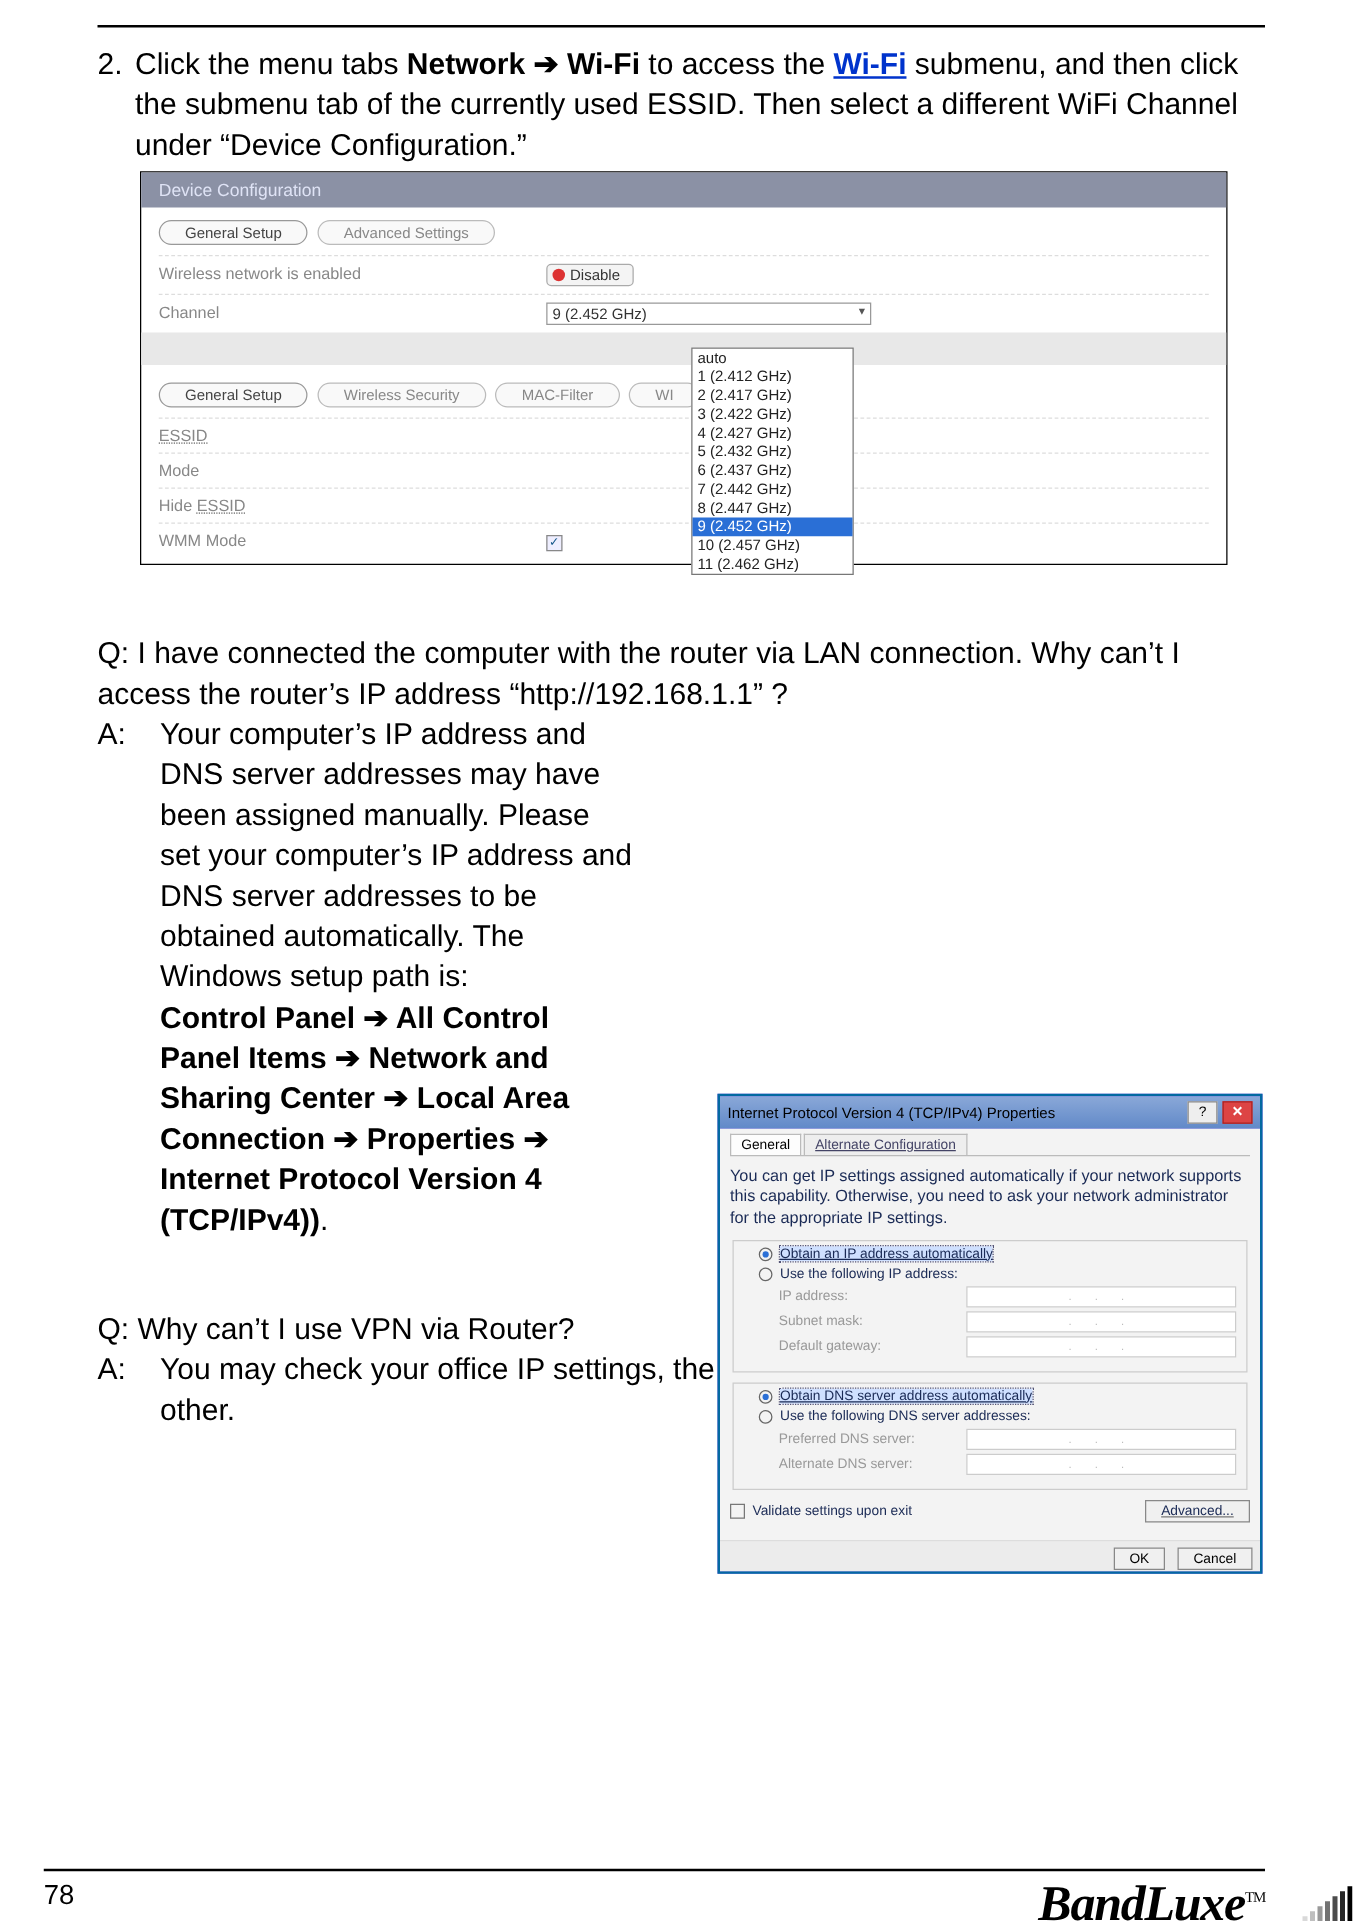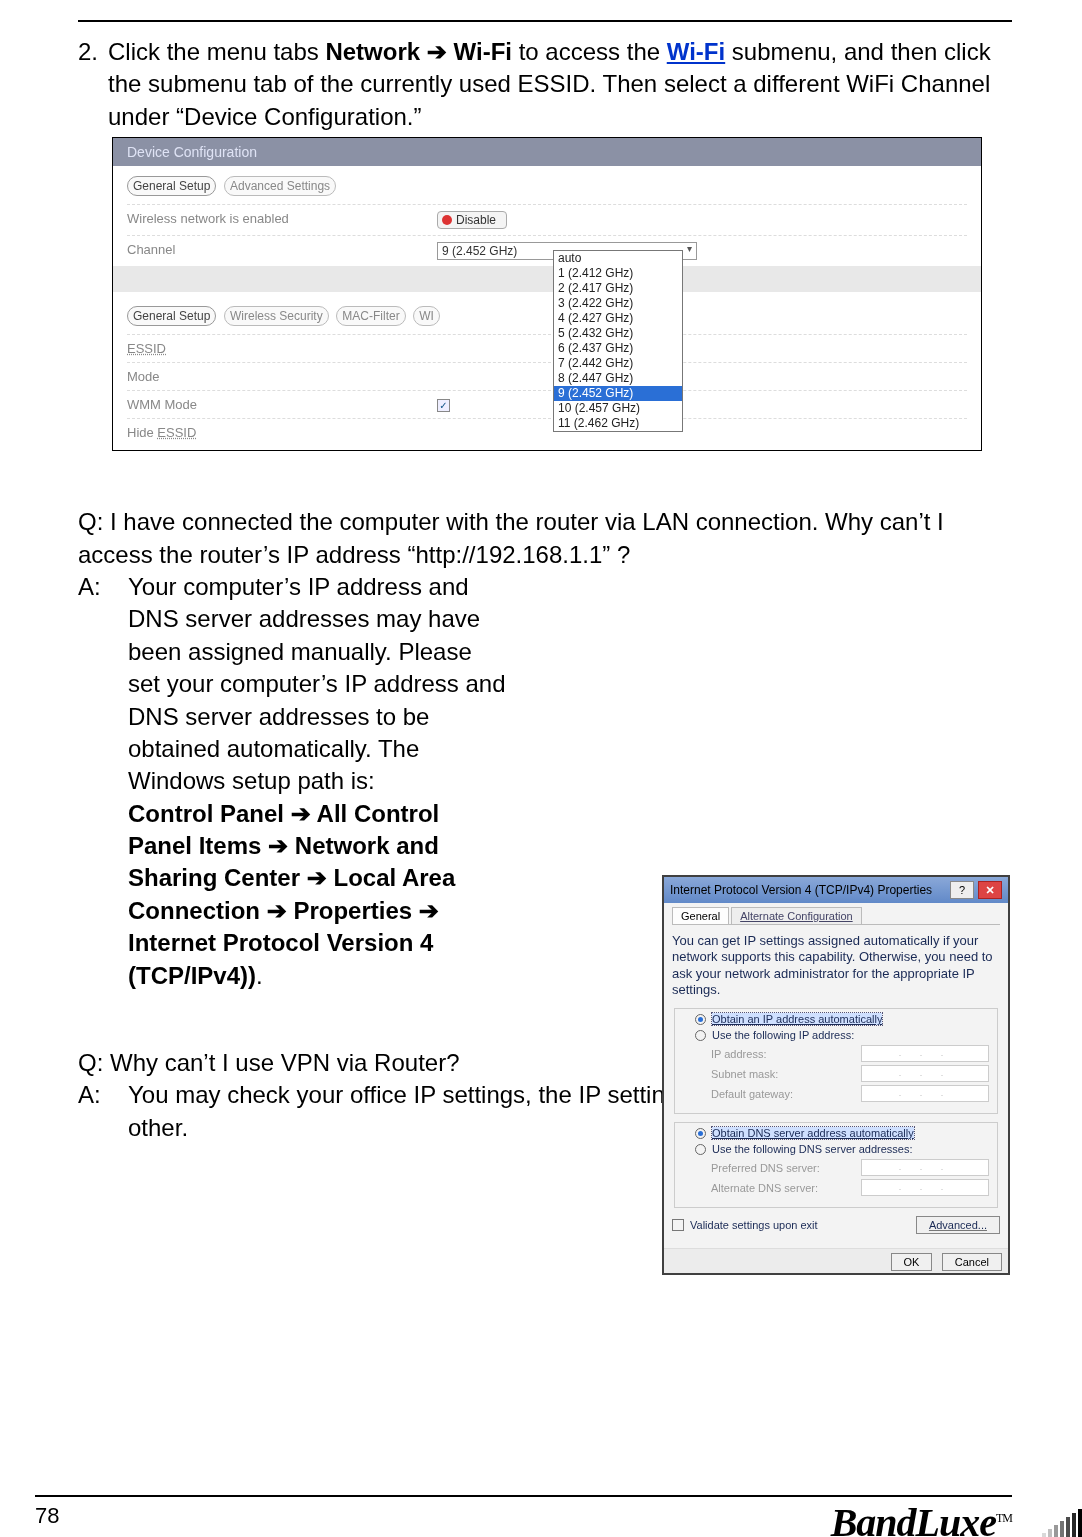--- a/index.html
+++ b/index.html
@@ -10,47 +10,47 @@
   .step-num { width: 30px; flex-shrink: 0; }
   .step-body { flex: 1; }
   .link { color: #0033cc; text-decoration: underline; font-weight: bold; }
   .bold { font-weight: 700; }
 
   
   .shot1 { margin: 4px 0 0 34px; border: 1px solid #000; width: 870px; position: relative; background: #fff; }
   .panel-hdr { background: #8b91a5; color: #dfe3f5; font-size: 14px; font-weight: 400; padding: 6px 14px; }
   .panel-body { padding: 10px 14px 4px; font-size: 13px; color: #666; }
   .tabs { margin-bottom: 8px; }
-  .tab { display: inline-block; border: 1px solid #bbb; border-radius: 12px; padding: 2px 5px; font-size: 12px; color: #888; background: #f9f9f9; margin-right: 4px; }
+  .tab { display: inline-block; border: 1px solid #bbb; border-radius: 12px; padding: 2px 20px; font-size: 12px; color: #888; background: #f9f9f9; margin-right: 4px; }
   .tab.active { color: #444; border-color: #999; }
   .row { display: flex; padding: 6px 0; border-top: 1px dashed #ddd; font-size: 13px; color: #888; }
   .row:first-of-type { border-top: none; }
   .row-label { width: 290px; flex-shrink: 0; }
   .row-label .u { text-decoration: underline dotted; }
   .row-ctrl { flex: 1; padding-left: 20px; }
   .pill { display: inline-flex; align-items: center; border: 1px solid #aaa; border-radius: 4px; padding: 1px 10px 1px 4px; font-size: 12px; color: #333; background: #f4f4f4; }
   .pill-dot { width: 10px; height: 10px; border-radius: 50%; background: #d33; margin-right: 4px; }
   .select { display: inline-block; border: 1px solid #999; background: #fff; font-size: 12px; color: #333; padding: 1px 22px 1px 4px; width: 260px; position: relative; }
   .select::after { content: "▾"; position: absolute; right: 4px; top: 0; font-size: 10px; color: #555; }
-  .dropdown { position: absolute; left: 440px; top: 112px; border: 1px solid #777; background: #fff; font-size: 12px; color: #222; width: 130px; z-index: 5; }
+  .dropdown { position: absolute; left: 440px; top: 140px; border: 1px solid #777; background: #fff; font-size: 12px; color: #222; width: 130px; z-index: 5; }
   .dropdown div { padding: 0 4px; line-height: 15px; }
   .dropdown .sel { background: #2a6fd6; color: #fff; }
   .gap { height: 26px; background: #e8e8e8; margin: 0 -14px; }
   .chk { width: 13px; height: 13px; border: 1px solid #888; display: inline-block; text-align: center; font-size: 10px; line-height: 11px; color: #158; background: #eef; }
 
   
   .qa { margin-top: 55px; font-size: 24px; line-height: 1.35; }
   .qa .q { }
   .qa .ans { display: flex; align-items: flex-start; }
   .qa .a-label { width: 50px; flex-shrink: 0; }
   .qa .a-body { flex: 1; }
   .qa.wrapped .a-body { width: 380px; flex: 0 0 380px; }
 
   
-  .shot2 { position: absolute; right: 72px; top: 875px; width: 348px; border: 2px solid #404040; background: #8b5cf6; font-size: 12px; }
+  .shot2 { position: absolute; right: 72px; top: 875px; width: 436px; border: 2px solid #0369a1; background: #8b5cf6; font-size: 12px; }
   .shot2 .titlebar { display: flex; align-items: center; background: linear-gradient(#8aa8d8, #6189c8); padding: 4px 6px; color: #000; }
   .shot2 .titlebar .ttl { flex: 1; font-size: 12px; font-weight:400; }
   .shot2 .titlebar .wbtn { width: 24px; height: 18px; background: #eee; border: 1px solid #888; margin-left: 4px; font-size: 11px; text-align: center; line-height: 16px; }
   .shot2 .titlebar .wbtn.close { background: #d44; color: #fff; font-weight: 700; border-color:#a22; }
   .shot2 .inner { padding: 4px 8px 8px; background: #f3f3f3; }
   .shot2 .tabrow { display: flex; border-bottom: 1px solid #bbb; margin-bottom: 8px; }
   .shot2 .tabrow span { border: 1px solid #bbb; border-bottom: none; padding: 2px 8px; font-size: 11px; background: #fdfdfd; margin-right: 2px; }
   .shot2 .tabrow span.alt { background:#eee; color:#446; text-decoration:underline; }
   .shot2 .desc { font-size: 13px; color: #1a2a55; margin-bottom: 10px; line-height: 1.25; }
   .shot2 .opt { display: flex; align-items: flex-end; margin: 0 0 4px 12px; font-size: 11px; color: #1a2a55; }
@@ -123,26 +123,26 @@
       </div>
       <div class="row">
           <div class="row-label"><span class="u">ESSID</span></div>
           <div class="row-ctrl"></div>
         </div>
       <div class="row">
           <div class="row-label">Mode</div>
           <div class="row-ctrl"></div>
         </div>
       <div class="row">
+          <div class="row-label"><span>Hide </span><span class="u">ESSID</span></div>
+          <div class="row-ctrl"></div>
+        </div>
+      <div class="row">
           <div class="row-label">WMM Mode</div>
           <div class="row-ctrl"><span class="chk">✓</span></div>
-        </div>
-      <div class="row">
-          <div class="row-label"><span>Hide </span><span class="u">ESSID</span></div>
-          <div class="row-ctrl"></div>
         </div>
     </div>
 
     <div class="dropdown">
       <div>auto</div>
       <div>1 (2.412 GHz)</div>
       <div>2 (2.417 GHz)</div>
       <div>3 (2.422 GHz)</div>
       <div>4 (2.427 GHz)</div>
       <div>5 (2.432 GHz)</div>

